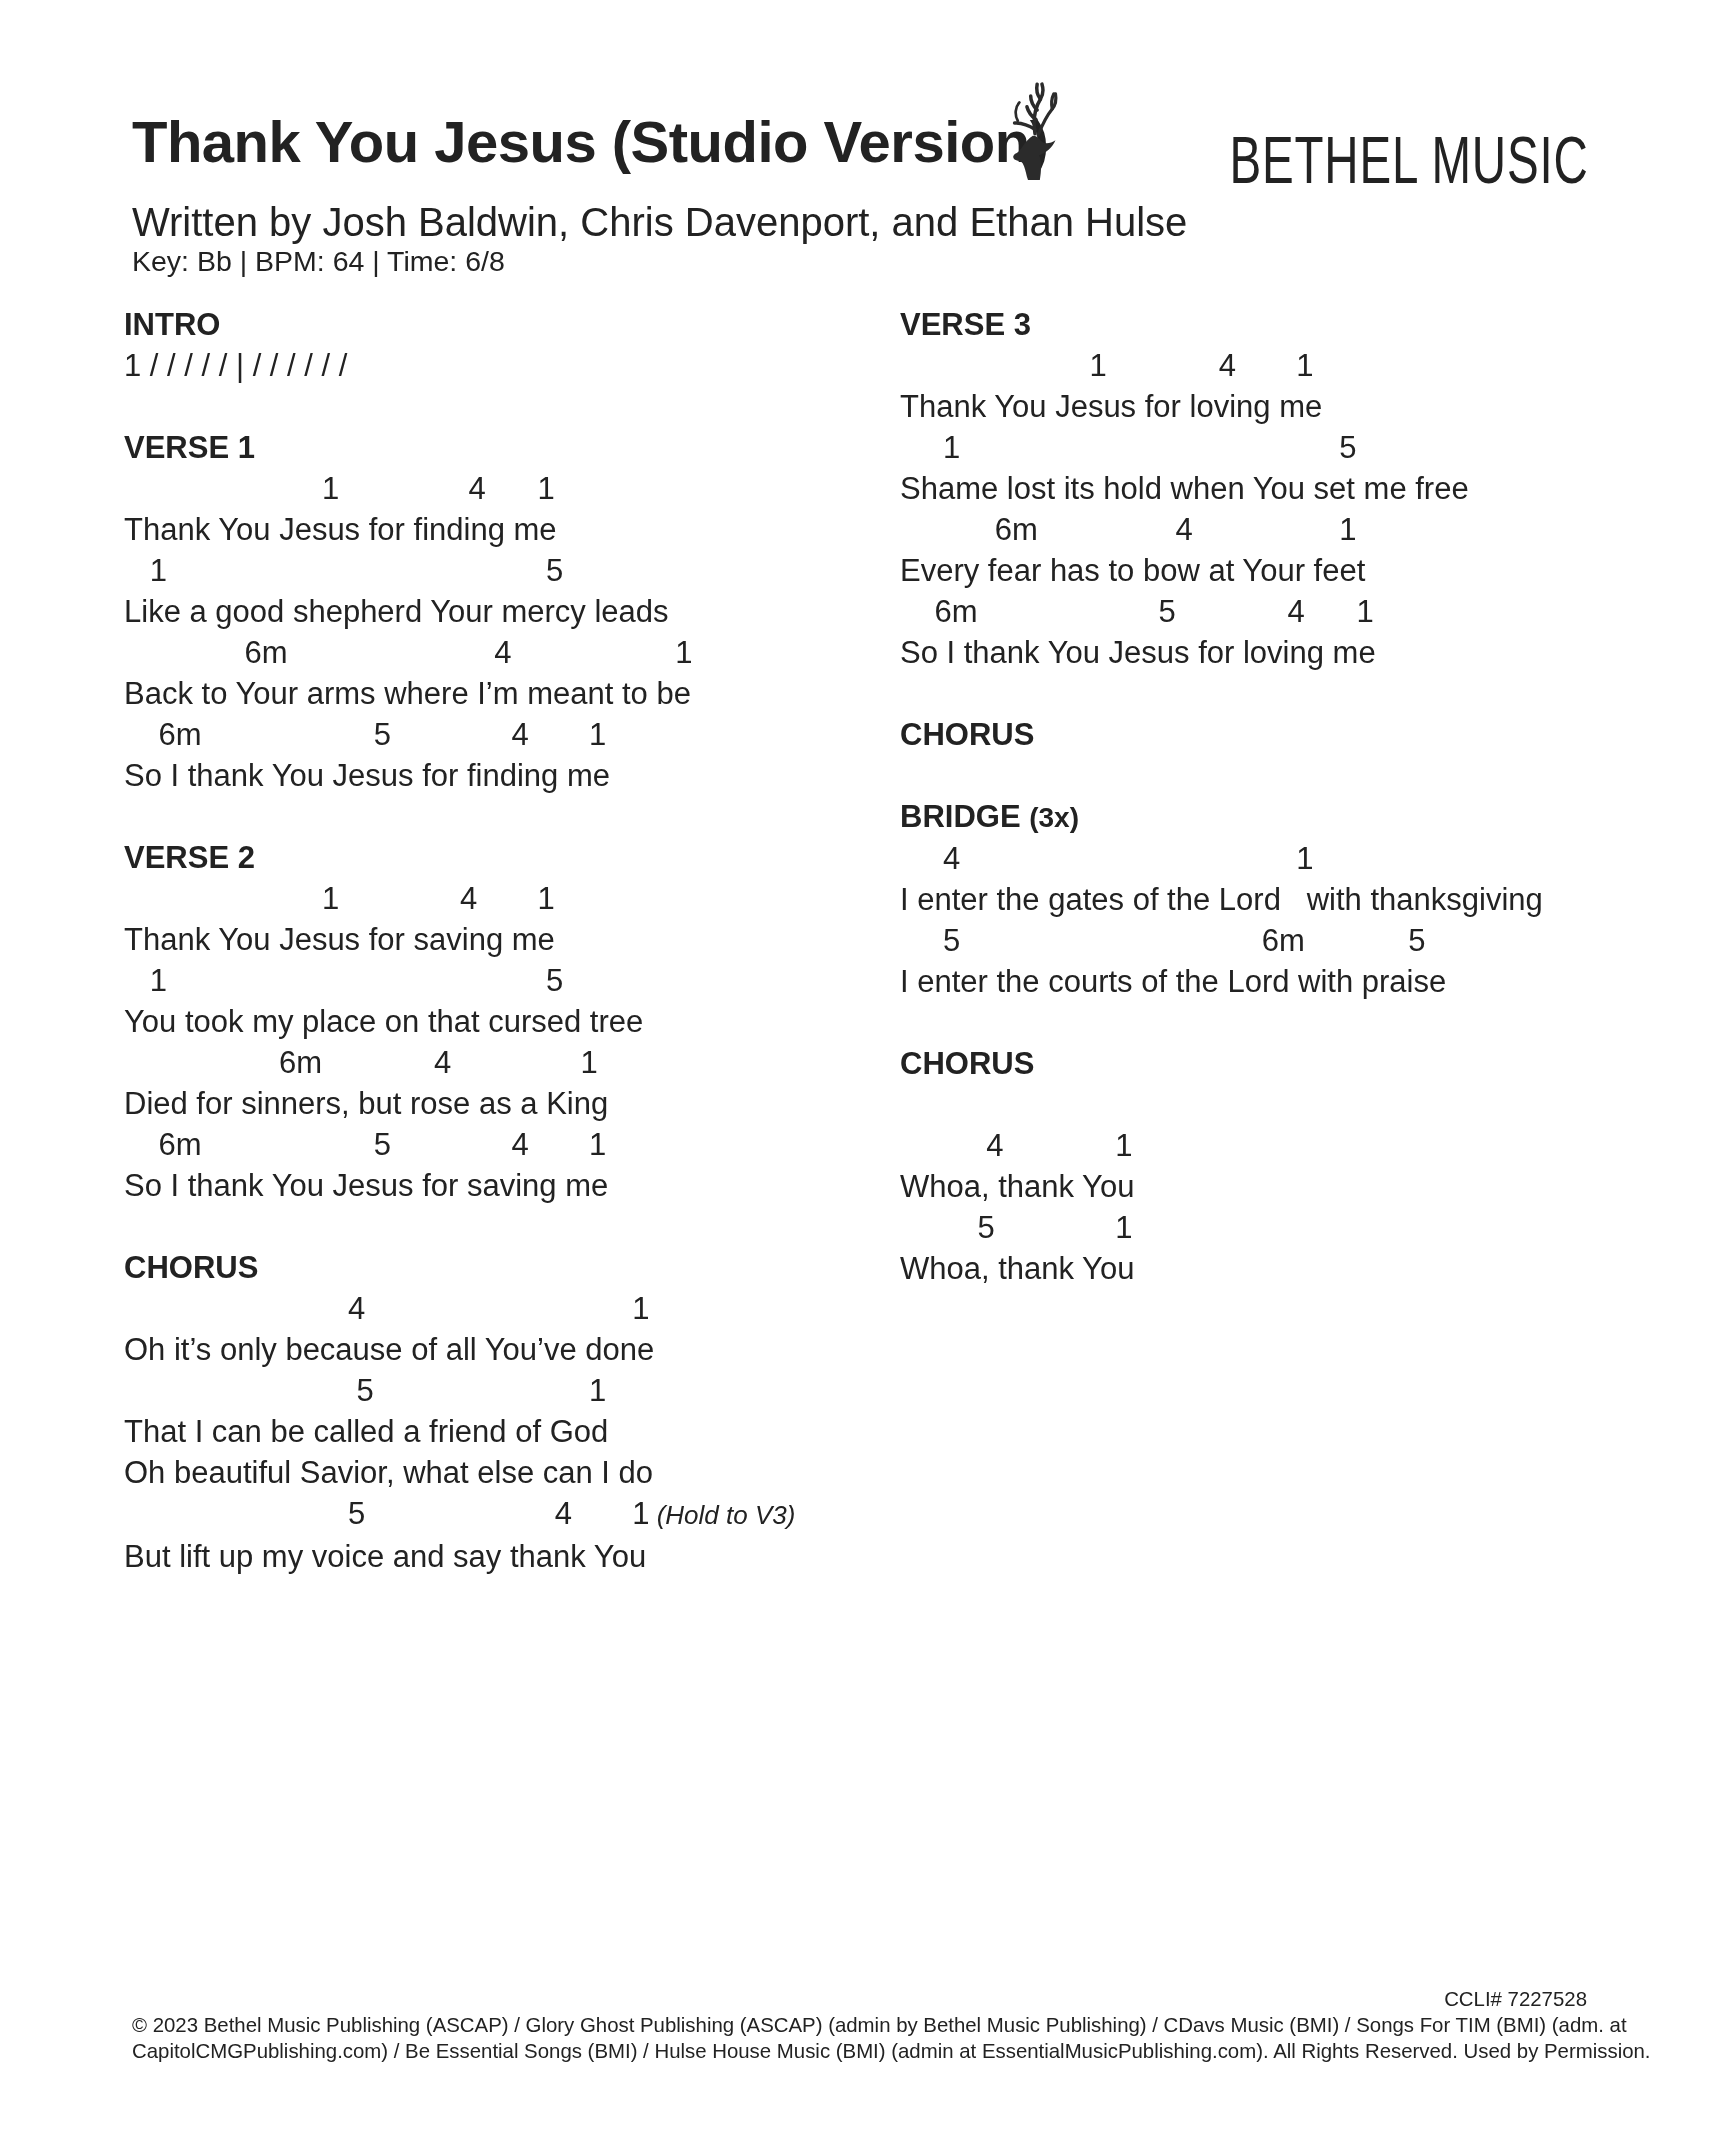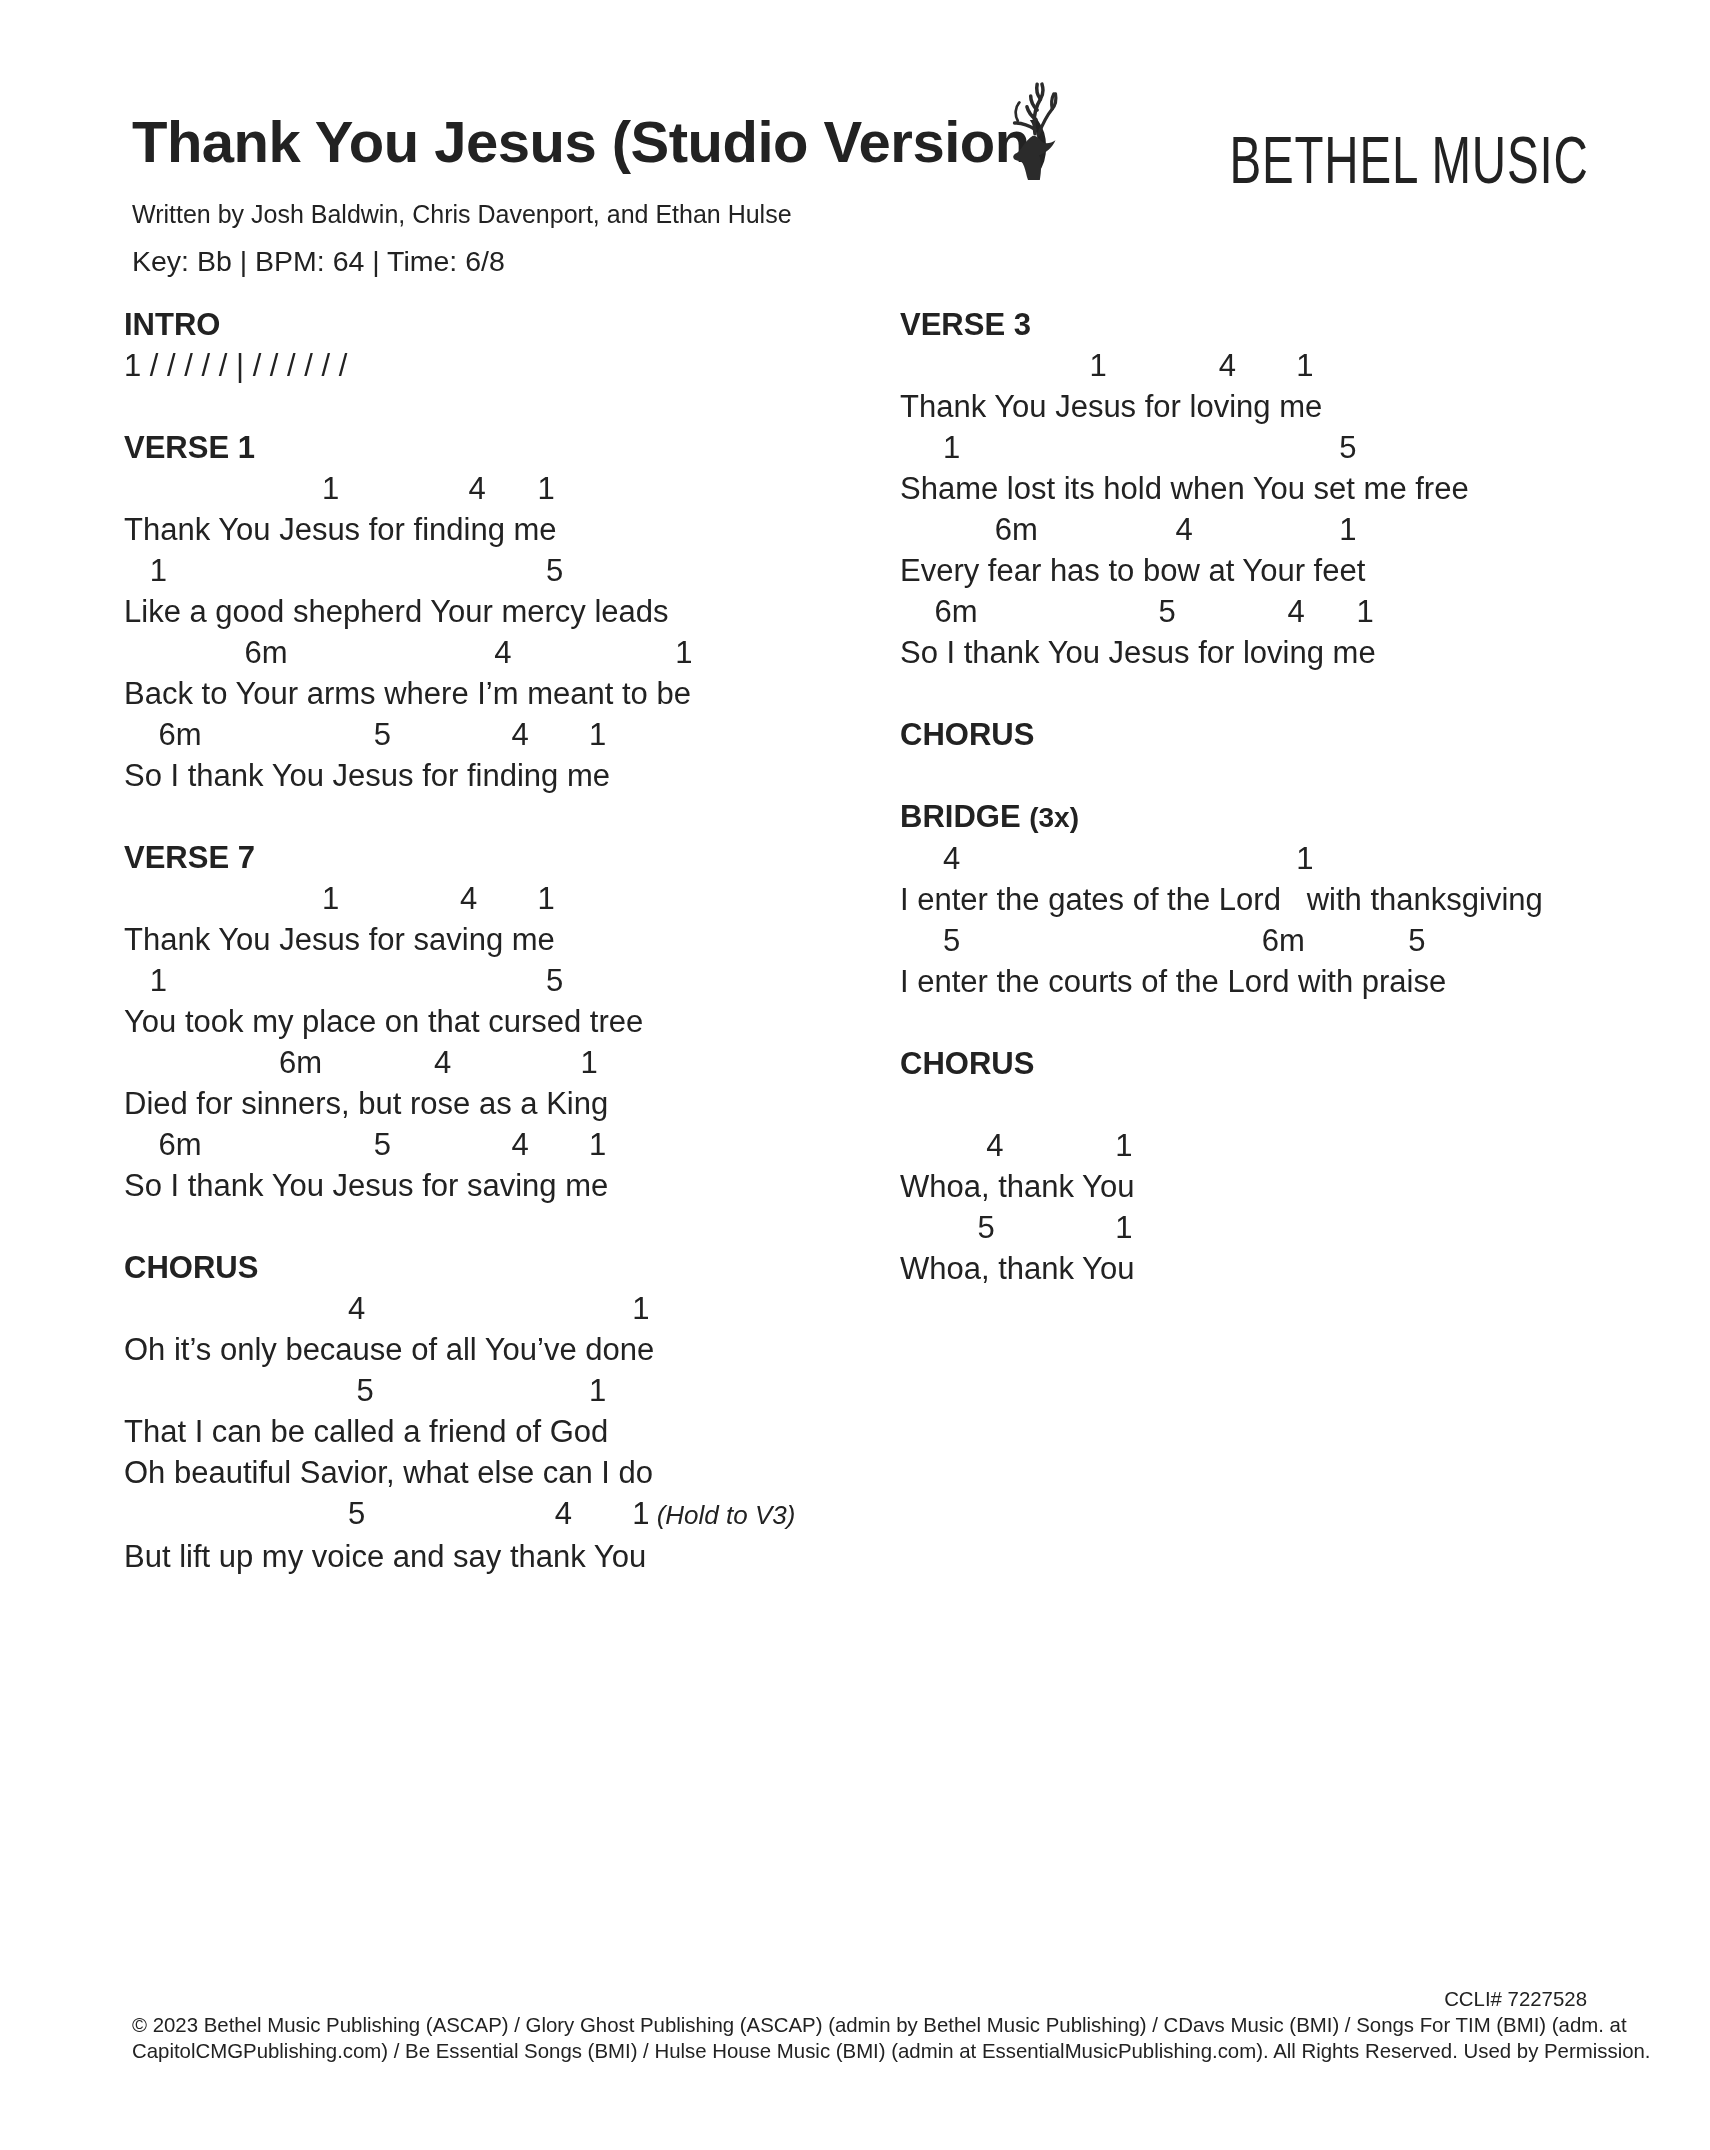--- a/index.html
+++ b/index.html
@@ -11,21 +11,21 @@
     position: relative;
     overflow: hidden;
   }
   .page { position: absolute; inset: 0; }
 
   .title {
     position: absolute; left: 132px; top: 108px;
     font-size: 58px; font-weight: 700; white-space: nowrap;
     letter-spacing: -0.5px;
   }
-  .byline { position: absolute; left: 132px; top: 200px; font-size: 25px; }
+  .byline { position: absolute; left: 132px; top: 200px; font-size: 40px; }
   .meta   { position: absolute; left: 132px; top: 245px; font-size: 28.5px; }
 
   .logo {
     position: absolute; top: 82px; right: 123px;
     display: flex; align-items: flex-end; gap: 29px;
   }
   .logo svg { width: 52px; height: 98px; display: block; }
   .logo-text {
     font-size: 66px; line-height: 66px; margin-bottom: -13px;
     letter-spacing: 1.1px; white-space: nowrap;
@@ -95,21 +95,21 @@
         <div class="line">Thank You Jesus for finding me</div>
         <div class="line">   1                                            5</div>
         <div class="line">Like a good shepherd Your mercy leads</div>
         <div class="line">              6m                        4                   1</div>
         <div class="line">Back to Your arms where I’m meant to be</div>
         <div class="line">    6m                    5              4       1</div>
         <div class="line">So I thank You Jesus for finding me</div>
       </div>
 
       <div class="sec">
-        <div class="sec-h">VERSE 7</div>
+        <div class="sec-h">VERSE 2</div>
         <div class="line">                       1              4       1</div>
         <div class="line">Thank You Jesus for saving me</div>
         <div class="line">   1                                            5</div>
         <div class="line">You took my place on that cursed tree</div>
         <div class="line">                  6m             4               1</div>
         <div class="line">Died for sinners, but rose as a King</div>
         <div class="line">    6m                    5              4       1</div>
         <div class="line">So I thank You Jesus for saving me</div>
       </div>
 

